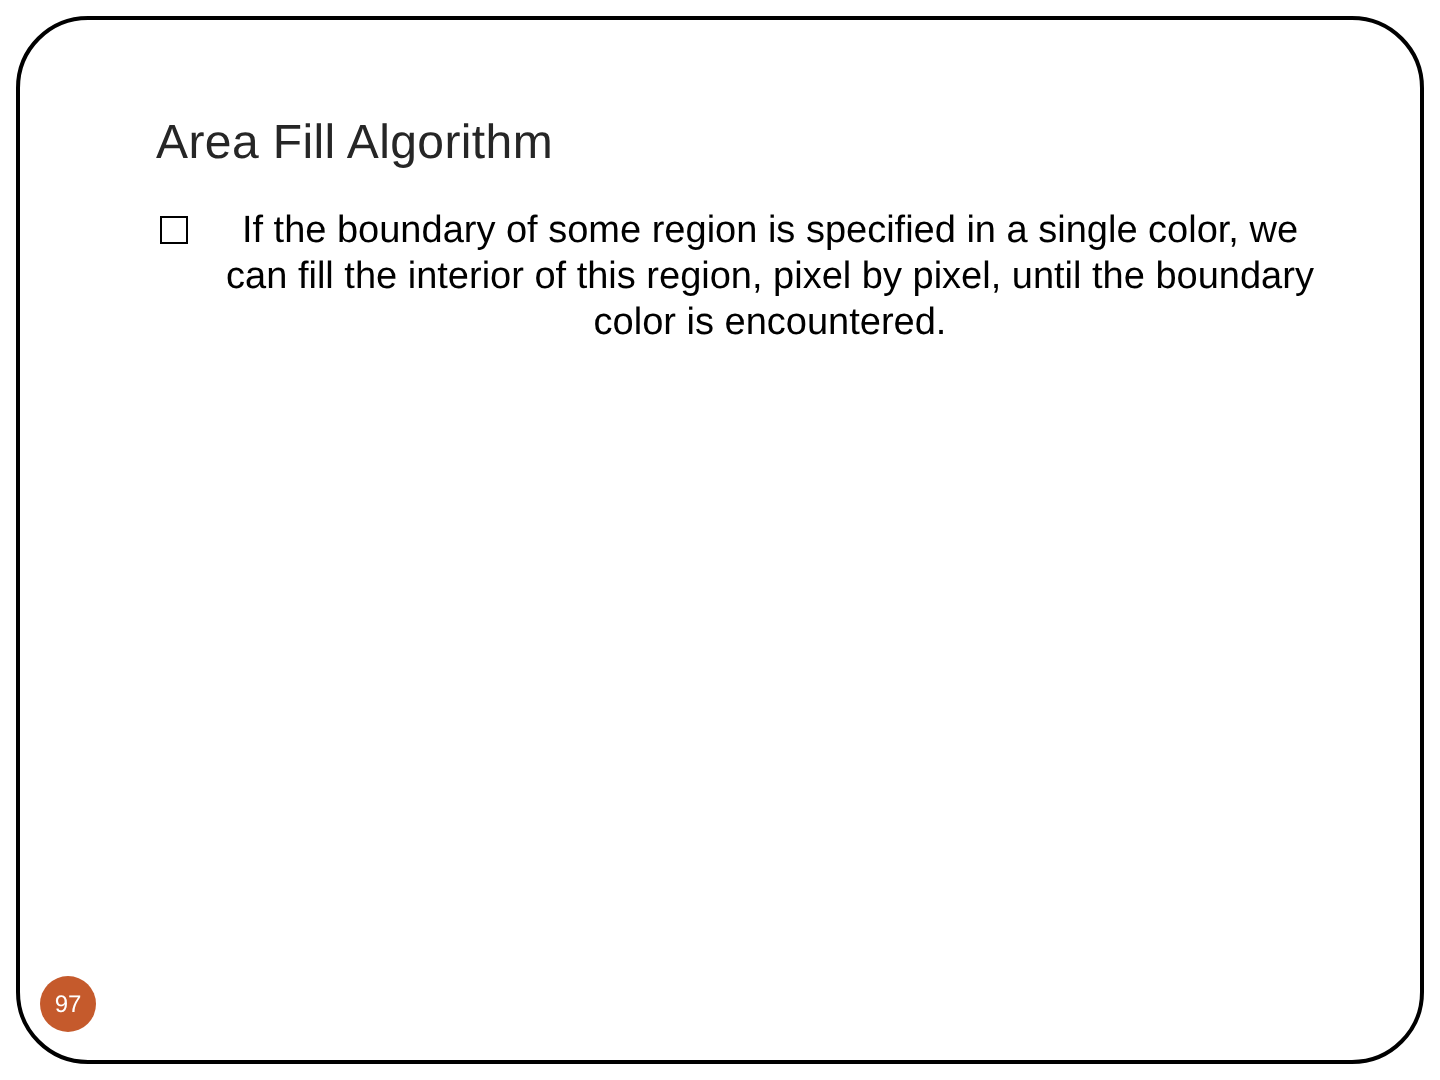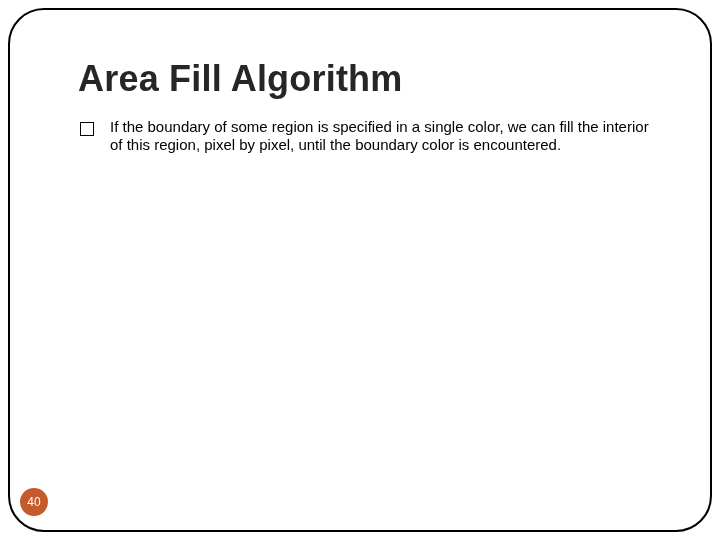--- a/index.html
+++ b/index.html
@@ -24,30 +24,31 @@
     border: 2px solid #000;
     border-radius: 36px;
   }
   .content {
     position: absolute;
     top: 58px;
     left: 78px;
     right: 60px;
   }
   .title {
-    font-size: 36px;
-    font-weight: bold;
+    font-size: 24px;
+    font-weight: normal;
     color: #262626;
     margin-bottom: 18px;
     letter-spacing: 0.2px;
   }
   .body {
-    font-size: 15px;
+    font-size: 19px;
     color: #000;
     line-height: 1.22;
+    text-align: center;
   }
   .para {
     margin-bottom: 2px;
     padding-left: 32px;
     position: relative;
   }
   .bullet-square {
     position: absolute;
     left: 2px;
     top: 4px;
@@ -86,15 +87,15 @@
       <div class="para">
         <span class="bullet-square"></span>
         <span>If the boundary of some region is specified in a single color, we can fill the interior of this region, pixel by pixel, until the boundary color is encountered.</span>
       </div>
 
 
     </div>
   </div>
 
   <div class="page-badge">
-    <span>40</span>
+    <span>97</span>
   </div>
 </div>
 
 </body></html>

